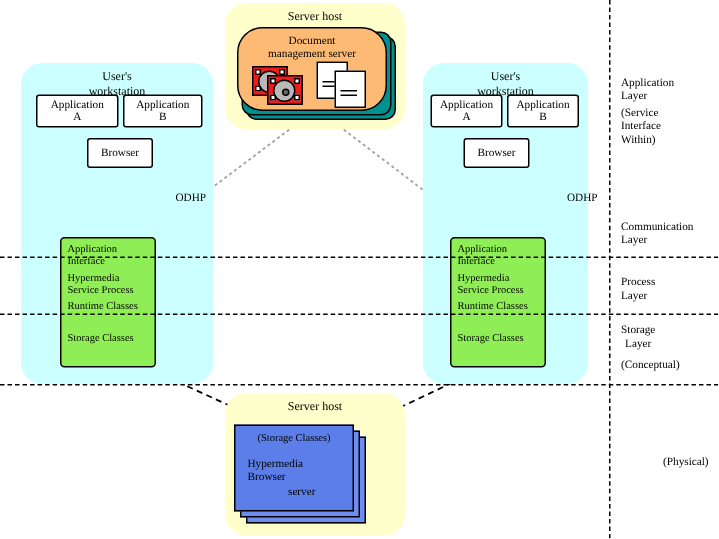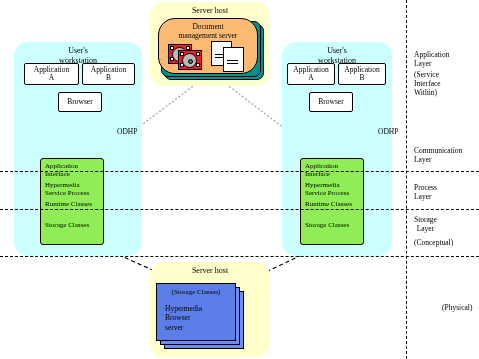--- a/index.html
+++ b/index.html
@@ -209,21 +209,21 @@
     <div class="panel-title">Server host</div>
   </div>
 
   <div class="abs" style="left:156px;top:283px;width:92px;height:66px;">
     <div class="blue-shadow" style="left:8px;top:8px;width:78px;height:56px;"></div>
     <div class="blue-shadow" style="left:4px;top:4px;width:78px;height:56px;"></div>
     <div class="blue-main" style="left:0;top:0;width:78px;height:56px;">
       <div class="blue-label" style="top:4px;">(Storage Classes)</div>
       <div class="blue-body" style="top:20px;">Hypermedia</div>
       <div class="blue-body" style="top:29px;">Browser</div>
-      <div class="blue-body" style="top:39px;">server</div>
+      <div class="blue-body" style="top:39px;margin-left:27px;">server</div>
     </div>
   </div>
 
   <div class="hdash" style="top:171px;"></div>
   <div class="hdash" style="top:209px;"></div>
   <div class="hdash" style="top:256px;"></div>
   <div class="vdash" style="left:406px;"></div>
 
   <div class="legend" style="left:414px;top:50px;">
     <div>Application</div>

